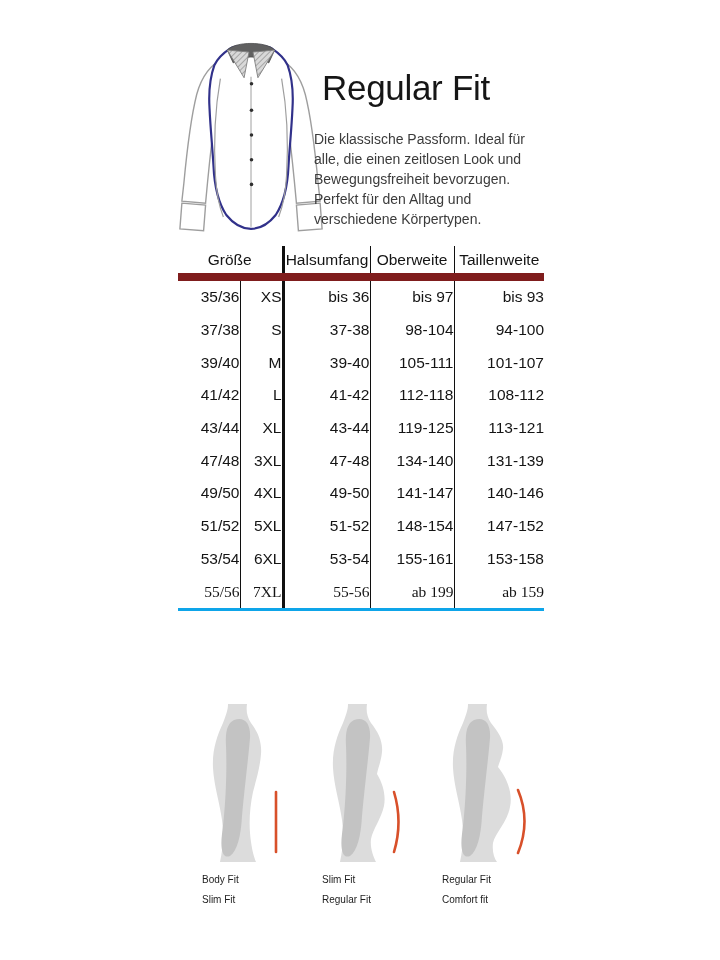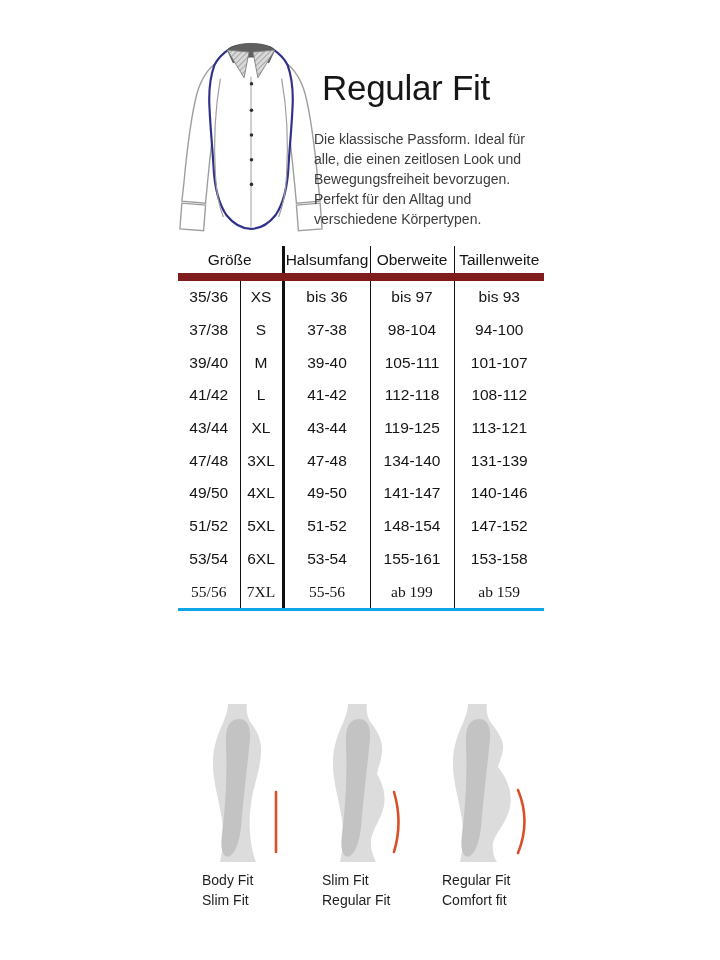--- a/index.html
+++ b/index.html
@@ -17,29 +17,29 @@
   .intro div{white-space:nowrap;}
   
   .table-wrap{position:absolute;left:178px;top:246px;width:366px;}
   table.size{border-collapse:collapse;table-layout:fixed;width:366px;}
   table.size th,table.size td{
     text-align:center;vertical-align:middle;padding:0;font-weight:400;
     font-size:15.5px;color:#141414;
   }
   table.size thead th{height:27px;border-bottom:8px solid #7f1d1d;}
   th.size-head{font-weight:700;font-size:16.5px;}
-  table.size tbody td{height:32.7px;}
+  table.size tbody td{height:32.7px;text-align:right;}
   td.col-size,td.col-code{font-weight:700;font-size:16.5px;}
   .sep-thick{border-left:3px solid #101010;margin-top:23px;}
   .sep-thin{border-left:1.5px solid #101010;}
   table.size tbody tr:last-child td{border-bottom:3px solid #0ea5e9;font-family:Liberation Serif, serif;}
   
   .fit-figure{position:absolute;top:702px;width:110px;}
   .fit-figure svg{display:block;}
-  .fit-label{margin-top:6px;padding-left:10px;font-size:14px;line-height:20px;color:#1d1d1d;}
+  .fit-label{margin-top:6px;padding-left:10px;font-size:10px;line-height:20px;color:#1d1d1d;}
   .fit-label div{white-space:nowrap;}
   .accent-line{fill:none;stroke-width:2.6;stroke-linecap:round;}
 </style>
 </head>
 <body>
 
 <div class="canvas" style="background: rgb(255, 255, 255);">
 
   <div class="shirt-wrap">
     <svg width="158" height="200" viewBox="0 0 160 200">

